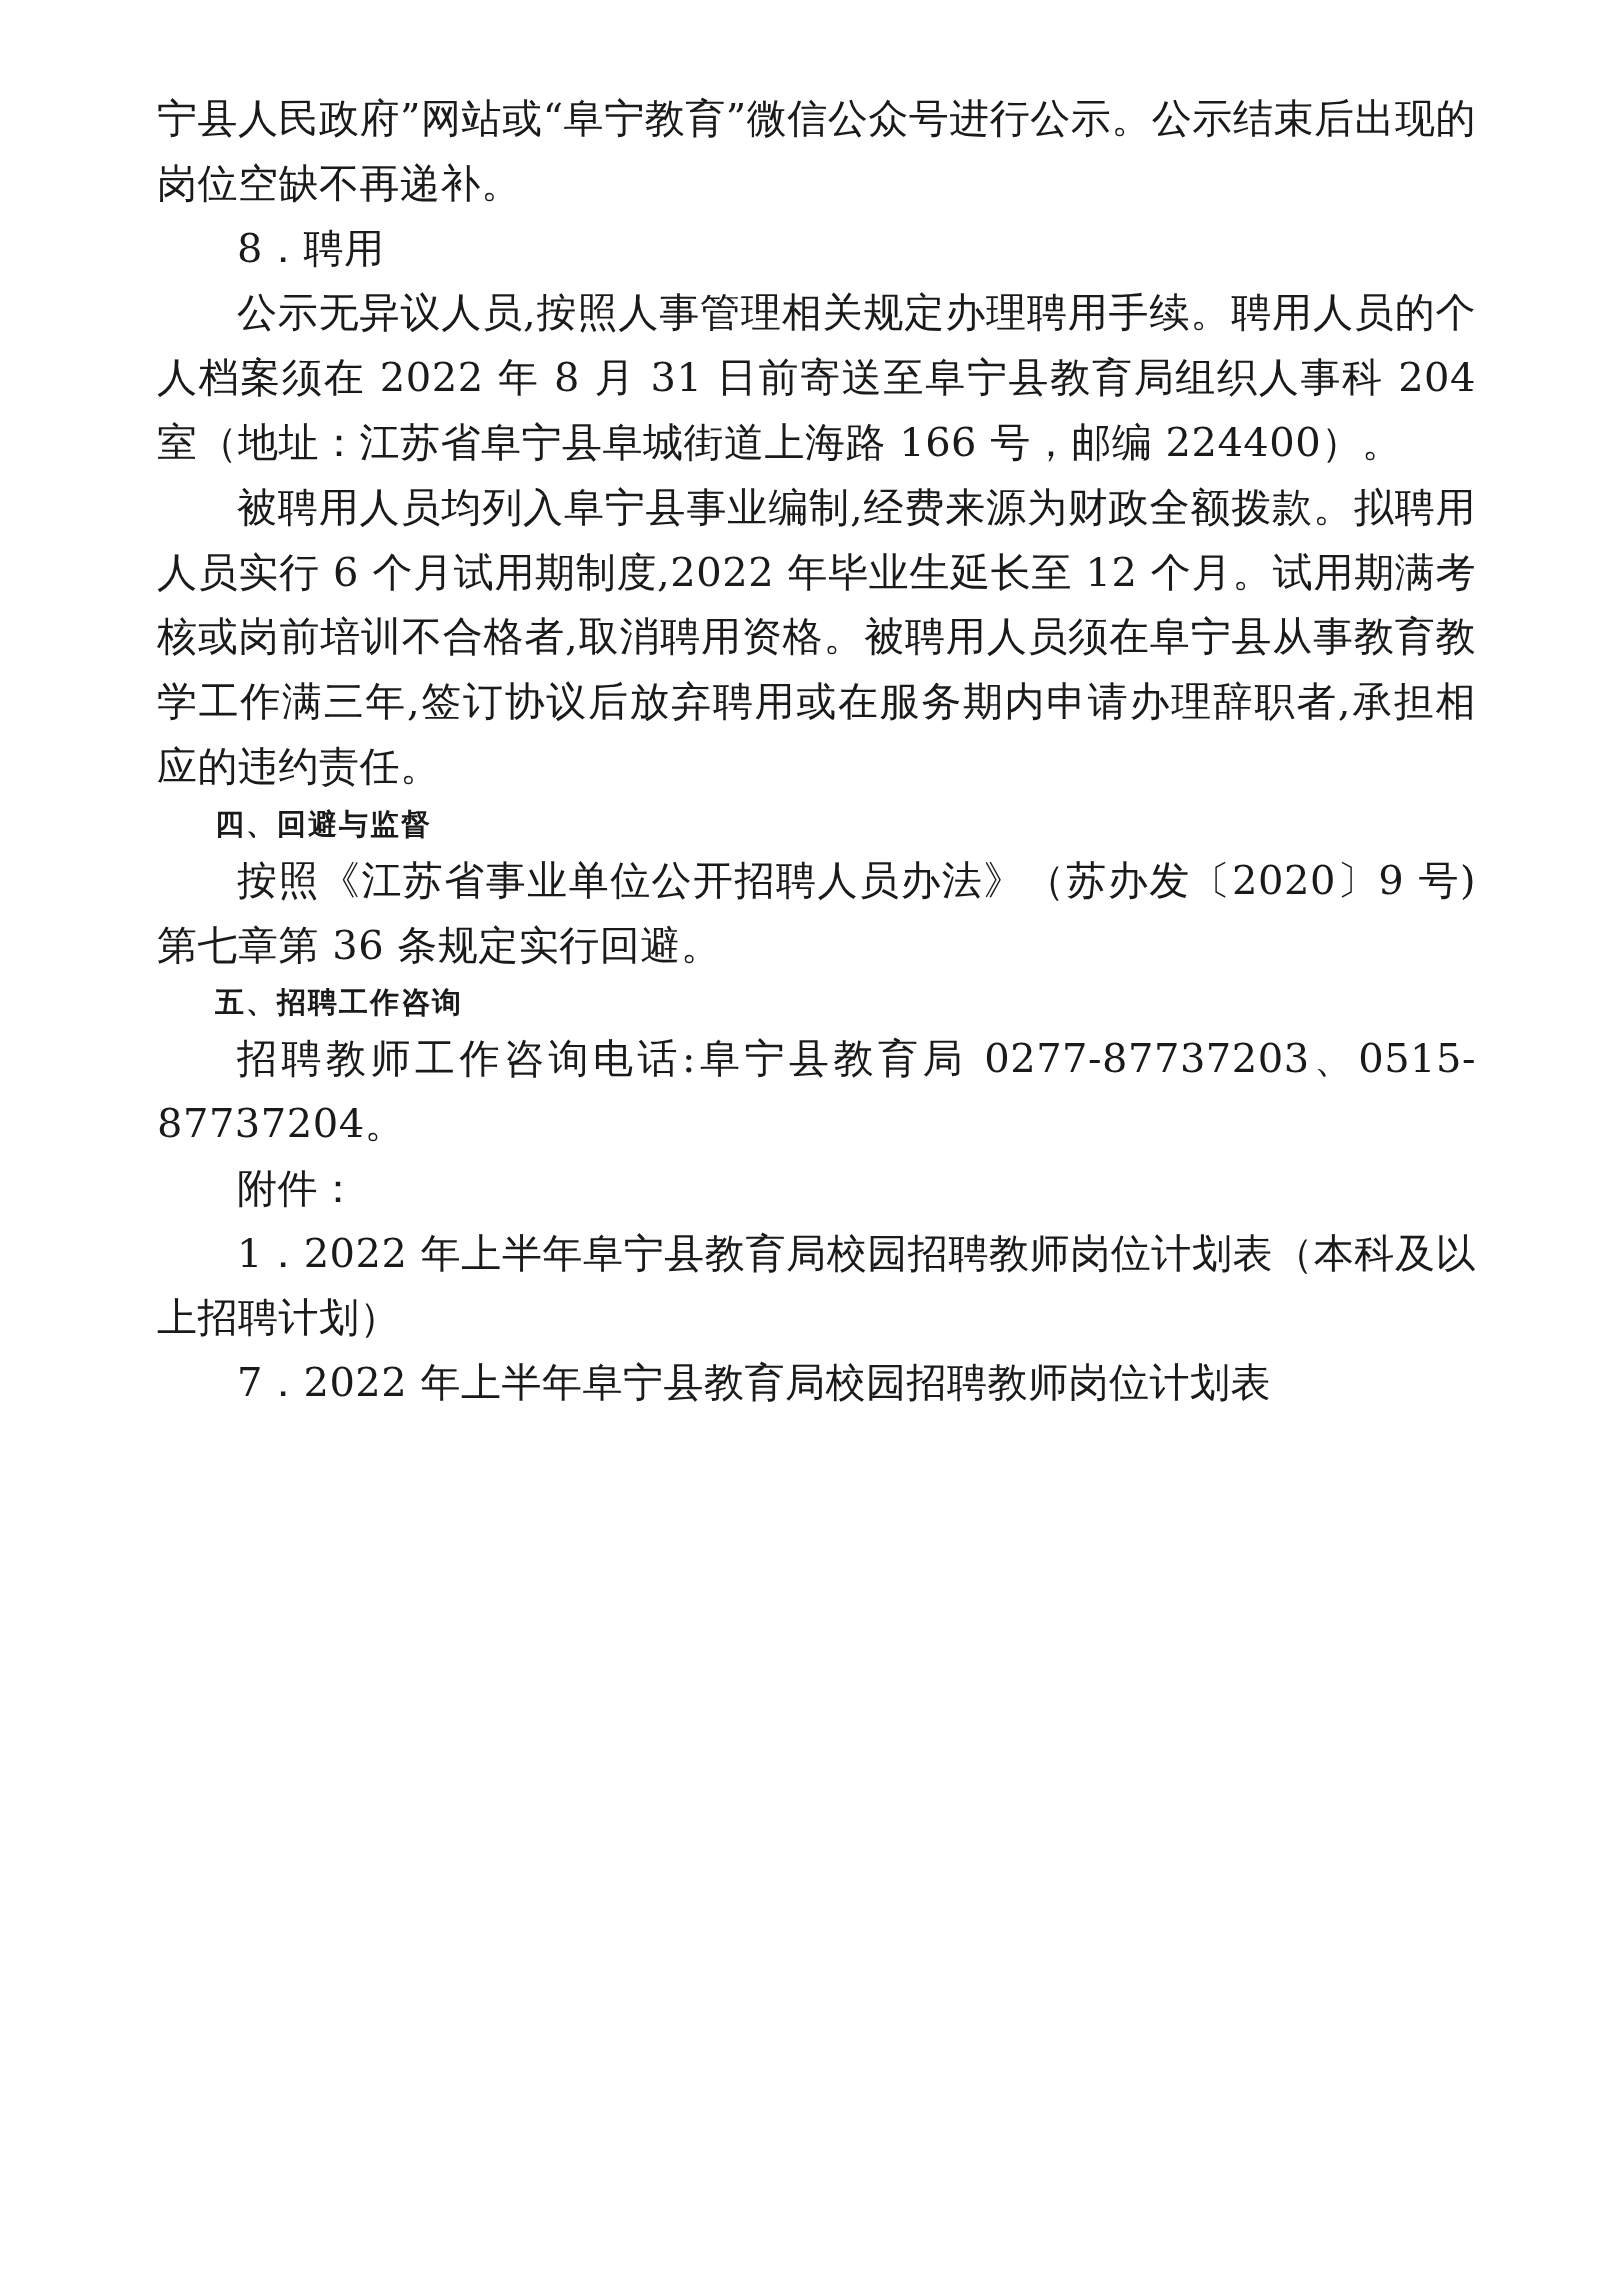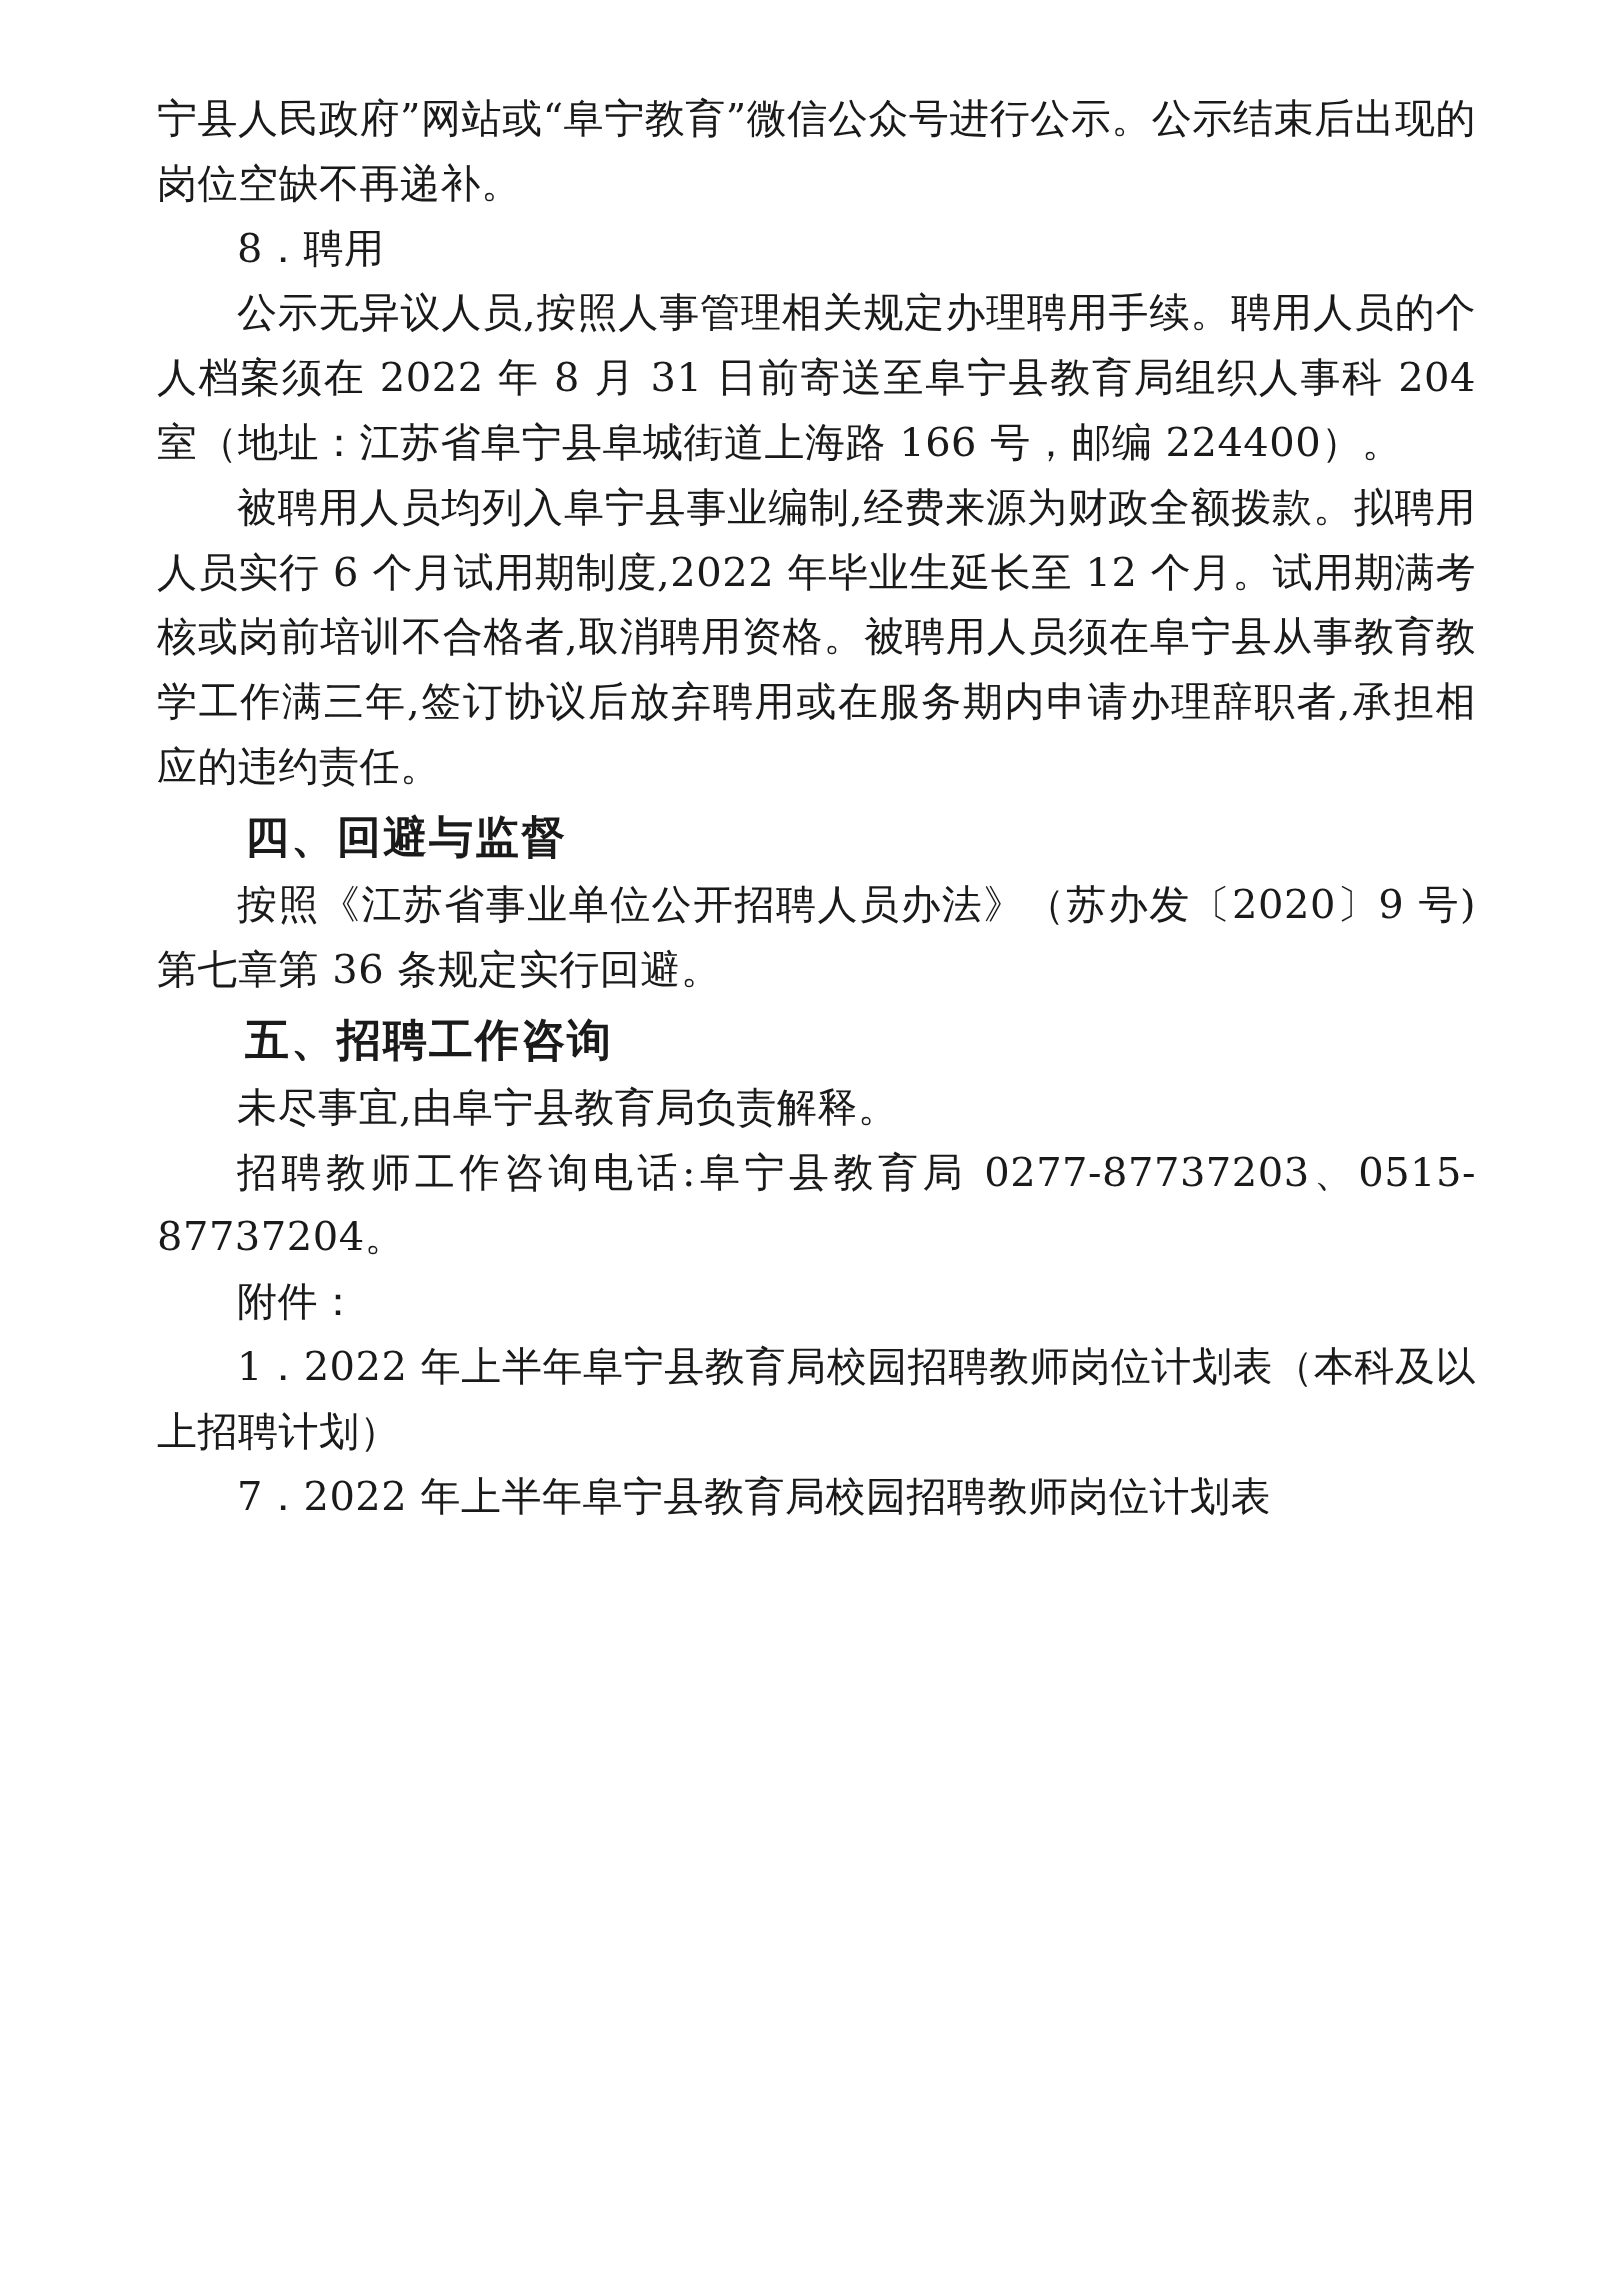--- a/index.html
+++ b/index.html
@@ -30,21 +30,21 @@
   .para {
     text-indent: 2em;
   }
   .noindent {
     text-indent: 0;
   }
   .heading {
     text-indent: 2em;
     font-family: "DejaVu Sans", "Liberation Sans", sans-serif;
     font-weight: bold;
-    font-size: 44px;
+    font-size: 29px;
     letter-spacing: 2px;
     margin: 2px 0 0 0;
   }
 </style>
 </head>
 <body>
 
 <div class="page">
   <div class="doc-body">
 
@@ -56,21 +56,20 @@
 
     <p class="para">被聘用人员均列入阜宁县事业编制,经费来源为财政全额拨款。拟聘用人员实行 6 个月试用期制度,2022 年毕业生延长至 12 个月。试用期满考核或岗前培训不合格者,取消聘用资格。被聘用人员须在阜宁县从事教育教学工作满三年,签订协议后放弃聘用或在服务期内申请办理辞职者,承担相应的违约责任。</p>
 
     <p class="heading">四、回避与监督</p>
 
     <p class="para">按照《江苏省事业单位公开招聘人员办法》（苏办发〔2020〕9 号)第七章第 36 条规定实行回避。</p>
 
 
     <p class="heading">五、招聘工作咨询</p>
 
-    <p class="para">未尽事宜,由阜宁县教育局负责解释。</p>
 
     <p class="para">招聘教师工作咨询电话:阜宁县教育局 0277-87737203、0515-87737204。</p>
 
     <p class="para">附件：</p>
 
     <p class="para">1．2022 年上半年阜宁县教育局校园招聘教师岗位计划表（本科及以上招聘计划）</p>
 
     <p class="para">7．2022 年上半年阜宁县教育局校园招聘教师岗位计划表</p>
 
   </div>

